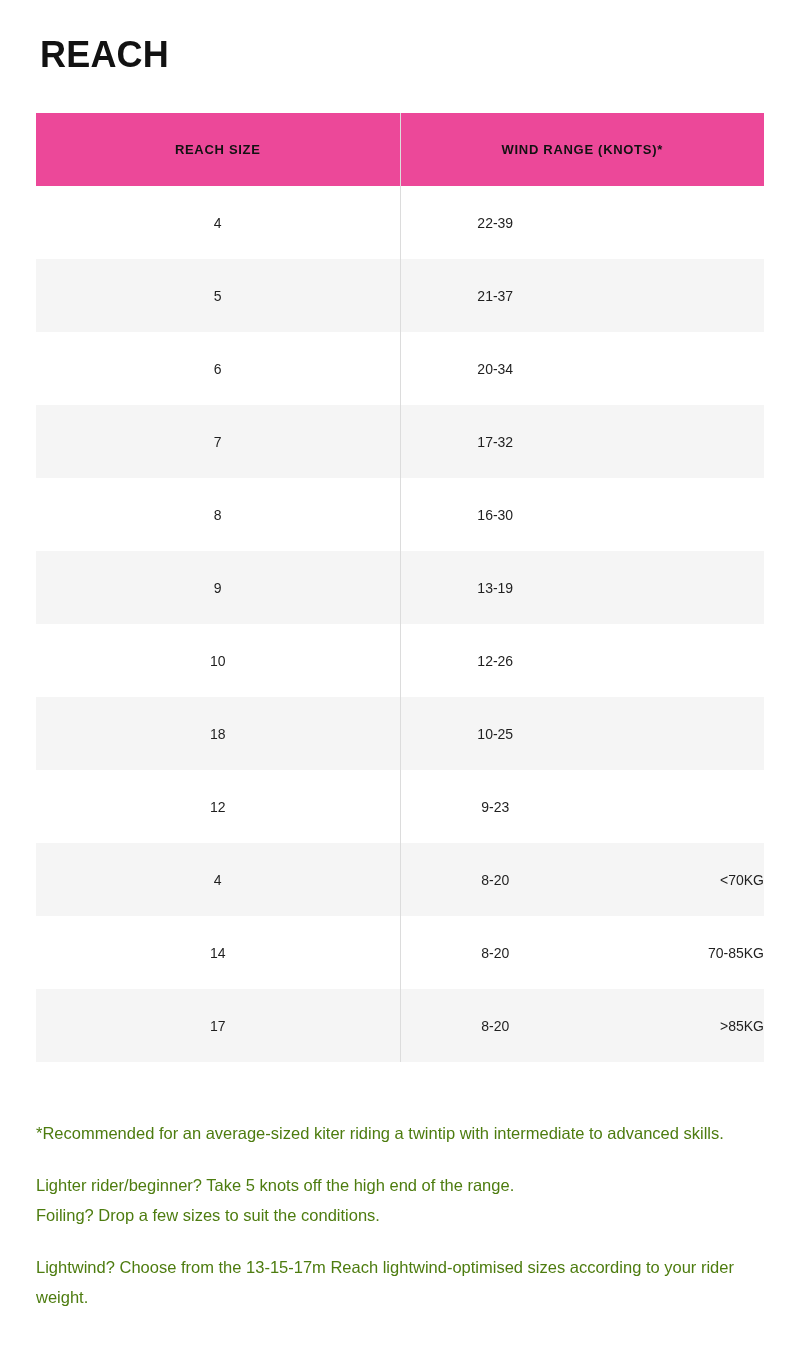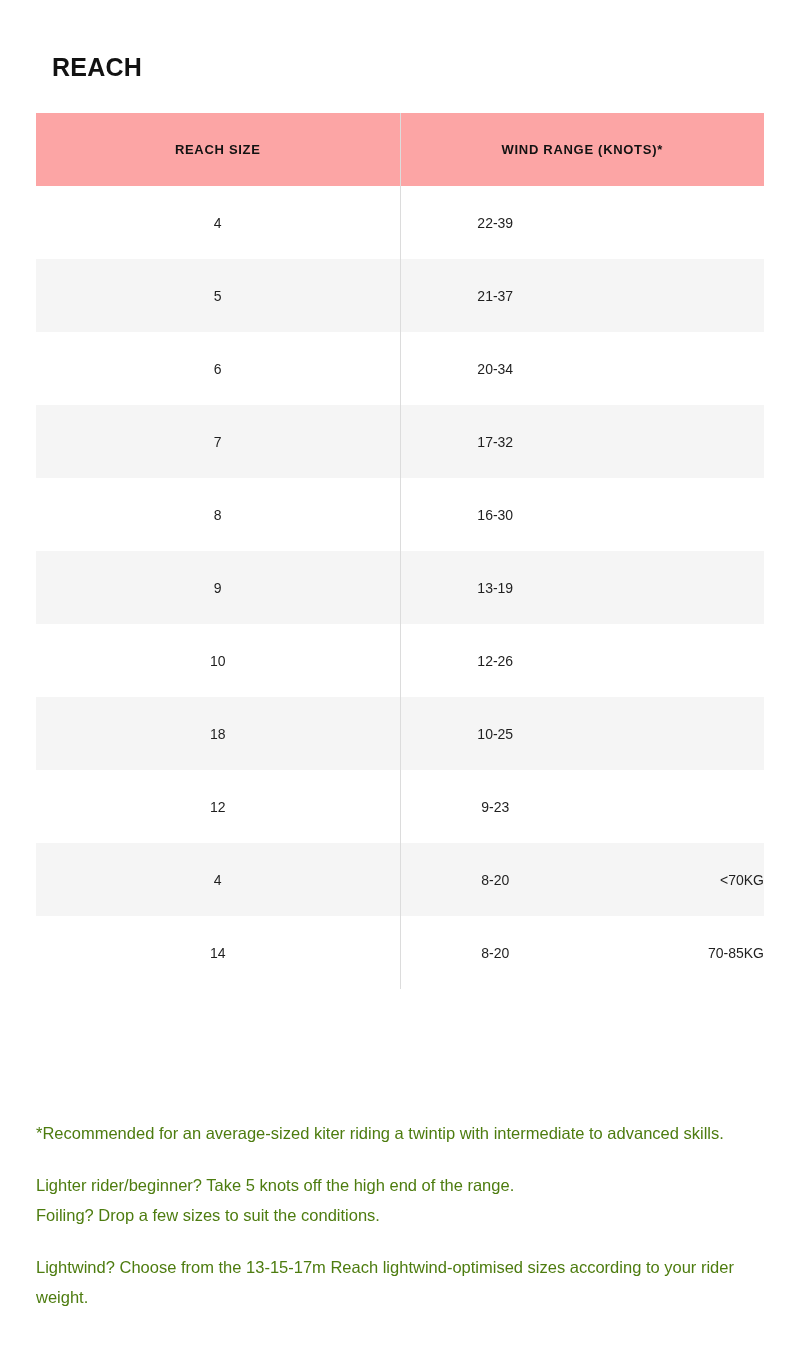--- a/index.html
+++ b/index.html
@@ -21,44 +21,44 @@
     width: 800px;
     height: 1354px;
     box-sizing: border-box;
   }
 
   
   .page-title {
     position: absolute;
     left: 36px;
     top: 31px;
-    font-size: 25px;
+    font-size: 36px;
     font-weight: 700;
     letter-spacing: 0.2px;
     line-height: 40px;
     color: #121212;
-    margin: 16px;
+    margin: 4px;
     white-space: nowrap;
   }
 
   
   .size-table {
     position: absolute;
     left: 36px;
     top: 113px;
     width: 728px;
     border-collapse: collapse;
     table-layout: fixed;
   }
   .size-table col.c-size   { width: 364px; }
   .size-table col.c-wind   { width: 190px; }
   .size-table col.c-weight { width: 174px; }
 
   .size-table thead th {
-    background: #fca5a5;
+    background: #ec4899;
     height: 73px;
     padding: 0;
     margin: 0;
     font-size: 13px;
     font-weight: 700;
     letter-spacing: 0.7px;
     text-align: center;
     vertical-align: middle;
     color: #121212;
     text-transform: none;
@@ -172,20 +172,25 @@
         <tr class="striped">
           <td class="cell-size">4</td>
           <td class="cell-wind">8-20</td>
           <td class="cell-weight">&lt;70KG</td>
         </tr>
         <tr>
           <td class="cell-size">14</td>
           <td class="cell-wind">8-20</td>
           <td class="cell-weight">70-85KG</td>
         </tr>
+        <tr class="striped">
+          <td class="cell-size">17</td>
+          <td class="cell-wind">8-20</td>
+          <td class="cell-weight">&gt;85KG</td>
+        </tr>
       </tbody>
   </table>
 
   <div class="notes">
     <p>*Recommended for an average-sized kiter riding a twintip with intermediate to advanced skills.</p>
     <p>
       <span>Lighter rider/beginner? Take 5 knots off the high end of the range.</span><br>
       <span>Foiling? Drop a few sizes to suit the conditions.</span>
     </p>
     <p>Lightwind? Choose from the 13-15-17m Reach lightwind-optimised sizes according to your rider weight.</p>

